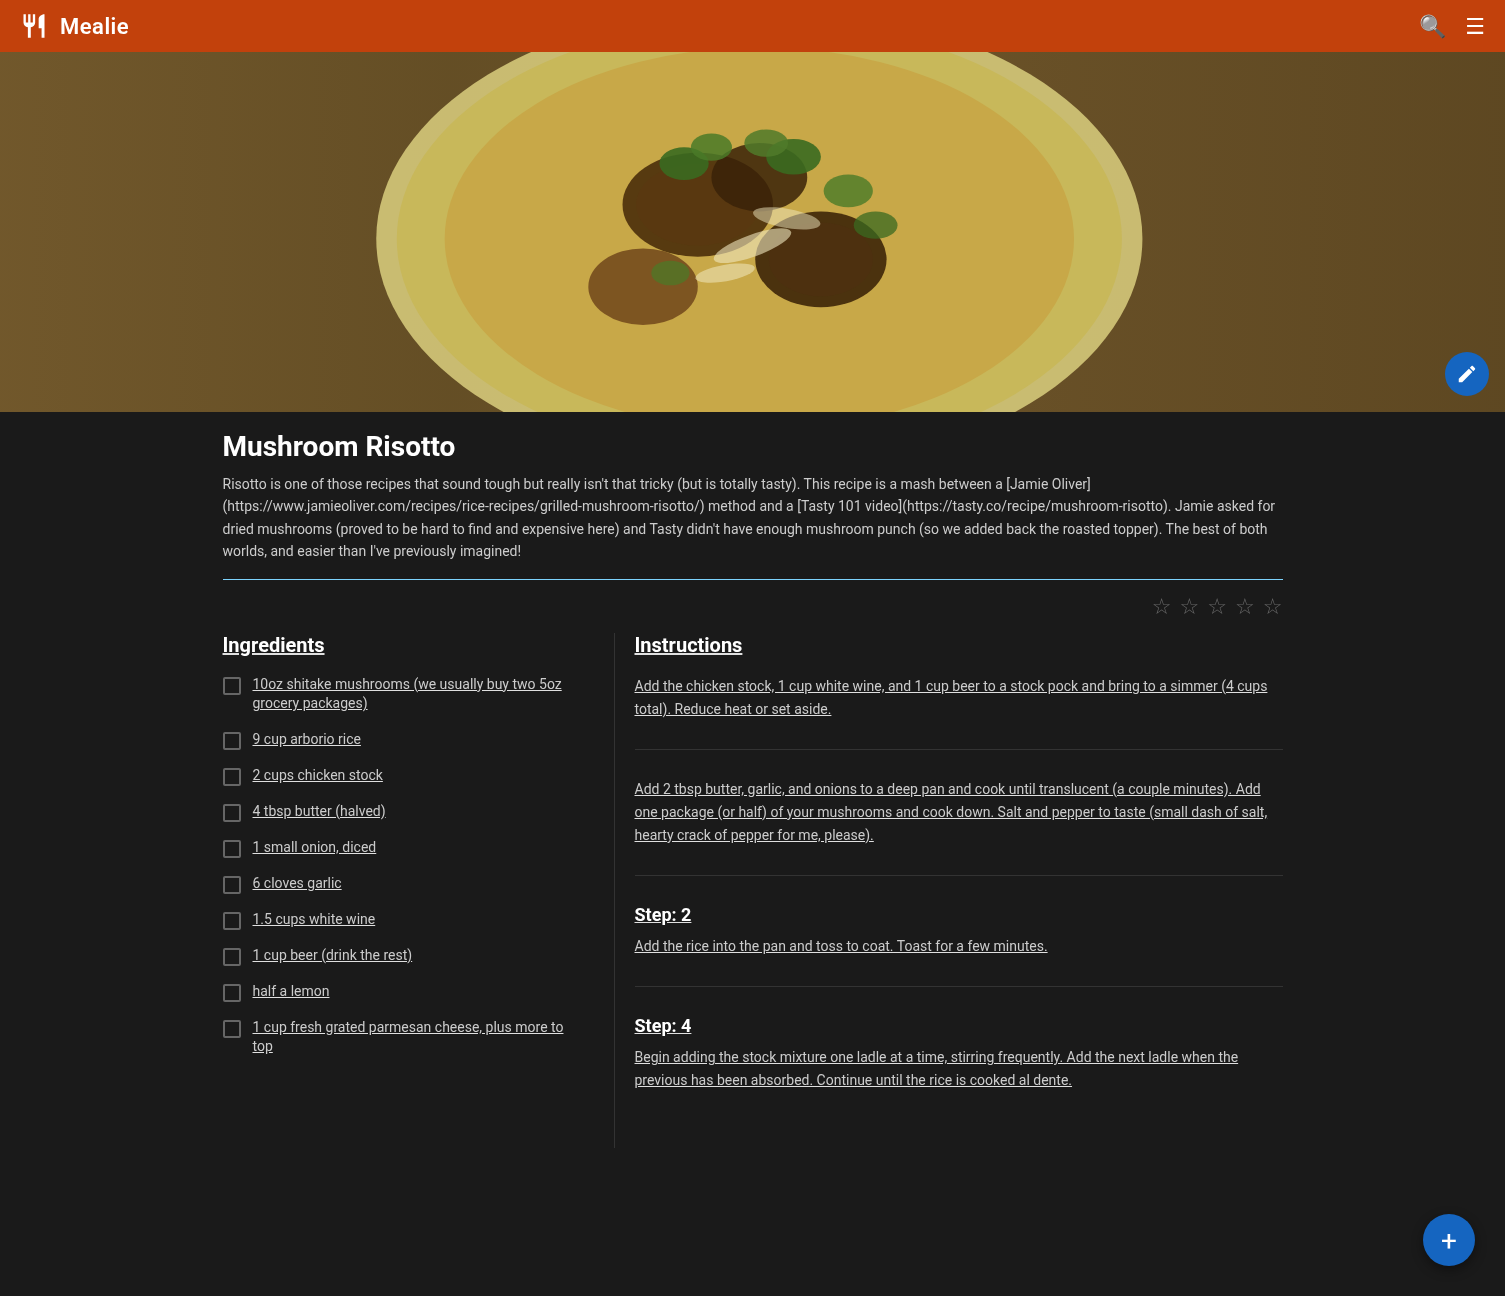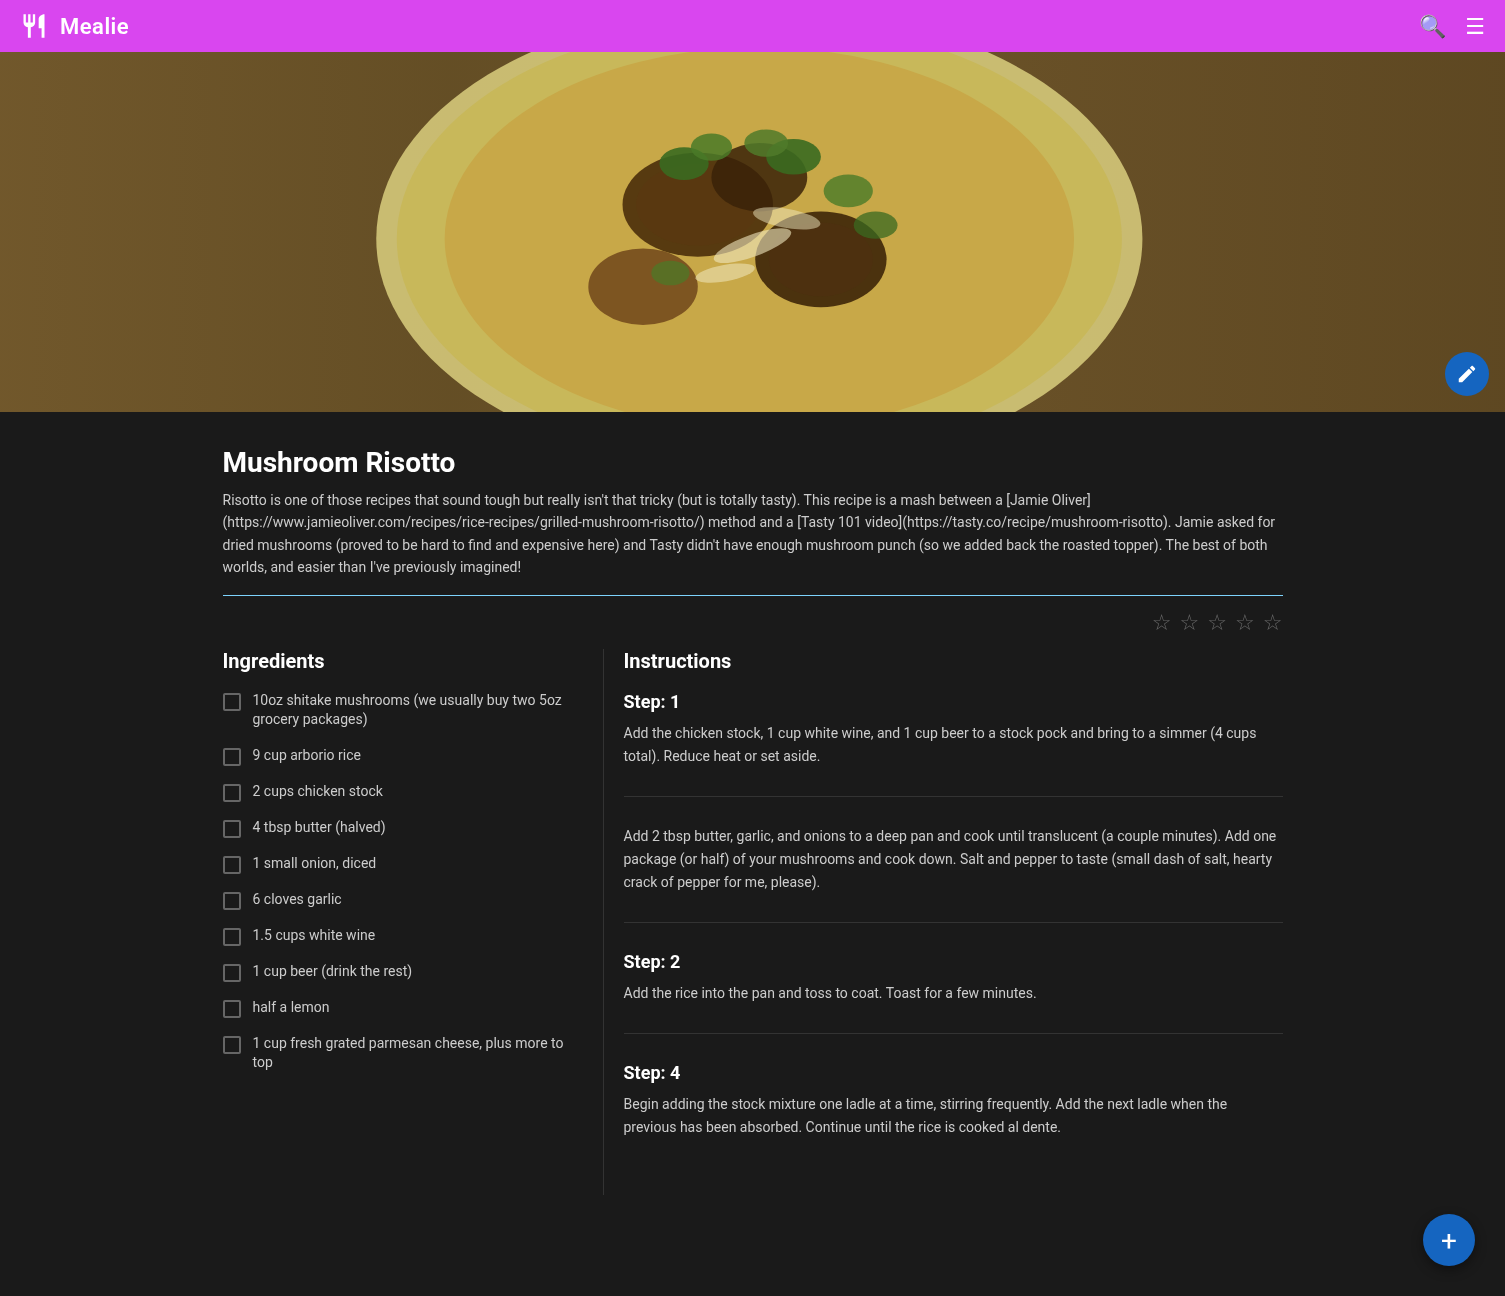--- a/index.html
+++ b/index.html
@@ -7,21 +7,21 @@
       background: #1a1a1a;
       color: #e0e0e0;
       font-family: 'Roboto', Arial, sans-serif;
       min-height: 1296px;
       width: 1505px;
       overflow-x: hidden;
     }
 
     
     .navbar {
-      background: #d946ef;
+      background: #c2410c;
       height: 52px;
       display: flex;
       align-items: center;
       padding: 0 20px;
       justify-content: space-between;
       position: sticky;
       top: 0;
       z-index: 100;
     }
     .navbar-left {
@@ -103,21 +103,21 @@
       display: flex;
       align-items: center;
       justify-content: center;
       cursor: pointer;
       z-index: 10;
     }
 
     
     .recipe-container {
       max-width: 1100px;
-      margin: 16px auto;
+      margin: 0 auto;
       padding: 0 20px;
     }
     .recipe-title-row {
       display: flex;
       align-items: flex-start;
       justify-content: space-between;
       padding: 18px 0 10px 0;
     }
     .recipe-title {
       font-size: 28px;
@@ -143,22 +143,23 @@
       font-size: 22px;
       cursor: pointer;
     }
     .star.empty {
       color: #666;
     }
 
     
     .two-col {
       display: flex;
-      gap: 0;
+      gap: 11px;
       padding-bottom: 40px;
+      text-decoration: underline;
     }
     .ingredients-col {
       width: 380px;
       flex-shrink: 0;
       padding-right: 30px;
     }
     .instructions-col {
       flex: 1;
       padding-left: 20px;
       border-left: 1px solid #333;
@@ -367,21 +368,20 @@
       <div class="ingredient-item">
         <input type="checkbox" class="ingredient-checkbox" style="">
         <span>1 cup fresh grated parmesan cheese, plus more to top</span>
       </div>
     </div>
 
     <div class="instructions-col">
       <h2 class="section-title">Instructions</h2>
 
       <div class="step-block">
-        <h3 class="step-title">Step: 1</h3>
         <p class="step-text">Add the chicken stock, 1 cup white wine, and 1 cup beer to a stock pock and bring to a simmer (4 cups total). Reduce heat or set aside.</p>
       </div>
 
       <div class="step-block">
         <p class="step-text">Add 2 tbsp butter, garlic, and onions to a deep pan and cook until translucent (a couple minutes). Add one package (or half) of your mushrooms and cook down. Salt and pepper to taste (small dash of salt, hearty crack of pepper for me, please).</p>
       </div>
 
       <div class="step-block">
         <h3 class="step-title">Step: 2</h3>
         <p class="step-text">Add the rice into the pan and toss to coat. Toast for a few minutes.</p>

